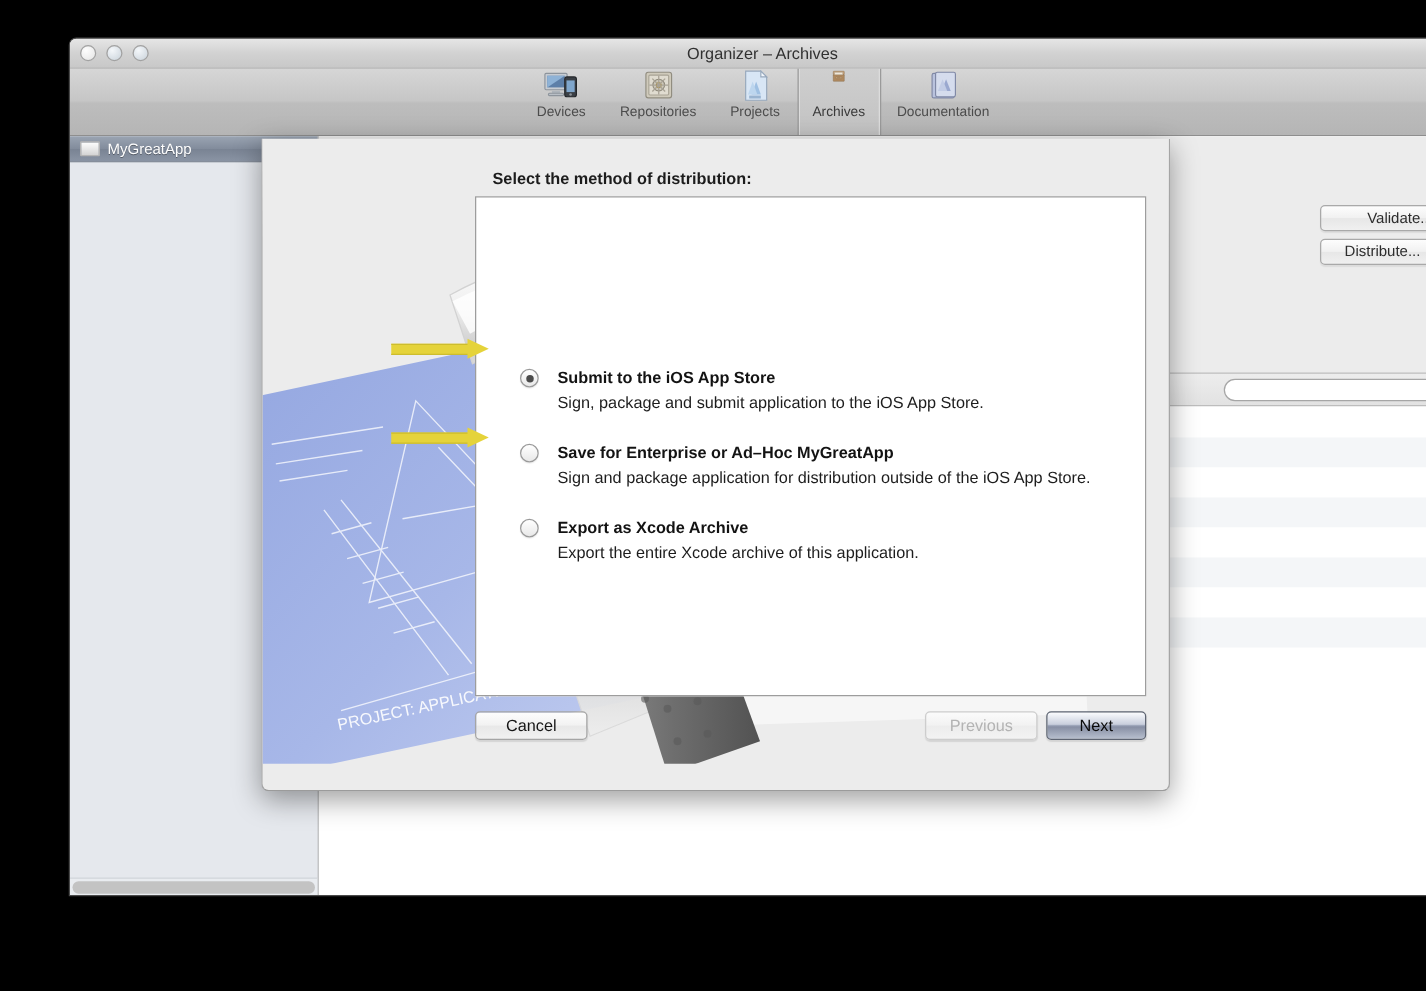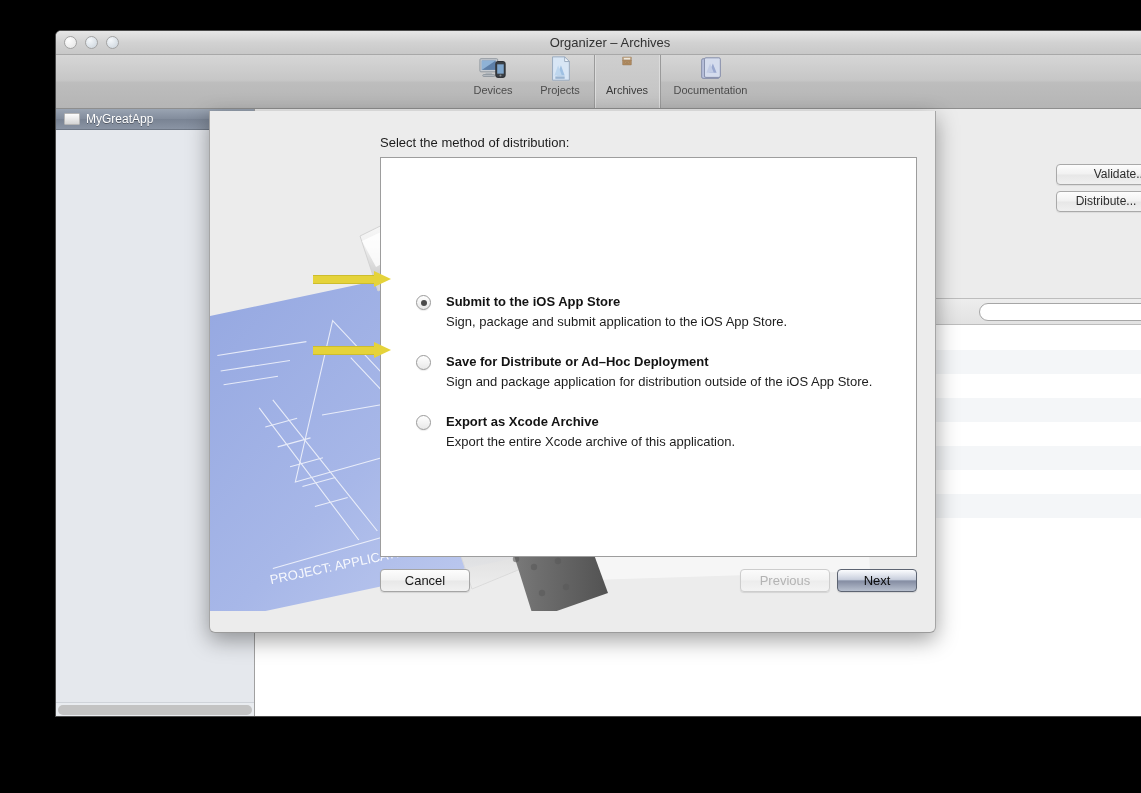--- a/index.html
+++ b/index.html
@@ -158,22 +158,22 @@
     width: 727px; height: 522px;
     background: #ececec;
     border-left: 1px solid #a5a5a5;
     border-right: 1px solid #a5a5a5;
     border-bottom: 1px solid #9b9b9b;
     border-radius: 0 0 6px 6px;
     box-shadow: 0 7px 22px rgba(0,0,0,0.38);
     overflow: hidden;
   }
   #sheet-title {
-    position: absolute; left: 170px; top: 24px;
-    font-size: 13px; font-weight: normal; color: #1c1c1c;
+    position: absolute; left: 184px; top: 24px;
+    font-size: 13px; font-weight: bold; color: #1c1c1c;
   }
   #sheet-box {
     position: absolute; left: 170px; top: 46px;
     width: 537px; height: 400px;
     background: #ffffff;
     border: 1px solid #9d9d9d;
     overflow: hidden;
   }
 
   
@@ -280,20 +280,30 @@
           <path d="M4 6 L19 6 L4 16 Z" fill="#8eb2d6"></path>
           <rect x="8" y="19" width="7" height="2" fill="#aeb4bb"></rect>
           <rect x="5" y="21" width="13" height="2" rx="1" fill="#b9bfc6" stroke="#8d949c"></rect>
           <rect x="19" y="7" width="10" height="17" rx="2" fill="#3a3f45" stroke="#23262a"></rect>
           <rect x="20.5" y="10" width="7" height="10" fill="#7fa6cc"></rect>
           <circle cx="24" cy="22" r="1.1" fill="#8a9096"></circle>
         </svg>
         <span class="tb-lbl" data-name="toolbar-item-label">Devices</span>
       </div>
 
+      <div class="tb-item" data-name="toolbar-item-repositories">
+        <svg class="tb-ico" data-name="repositories-icon" viewBox="0 0 32 30">
+          <rect x="5" y="3" width="22" height="22" rx="2" fill="#cfcabb" stroke="#918d80"></rect>
+          <rect x="7.5" y="5.5" width="17" height="17" rx="1" fill="#e0dcd0" stroke="#a9a496"></rect>
+          <circle cx="16" cy="14" r="5" fill="#cdc8b8" stroke="#908b7d"></circle>
+          <circle cx="16" cy="14" r="2" fill="#e8c44a" stroke="#a8862a"></circle>
+          <path d="M16 6 L16 22 M8 14 L24 14 M10.5 8.5 L21.5 19.5 M21.5 8.5 L10.5 19.5" stroke="#a8a295" stroke-width="1.1"></path>
+        </svg>
+        <span class="tb-lbl" data-name="toolbar-item-label">Repositories</span>
+      </div>
 
       <div class="tb-item" data-name="toolbar-item-projects">
         <svg class="tb-ico" data-name="projects-icon" viewBox="0 0 32 30">
           <path d="M8 2 L21 2 L26 7 L26 27 L8 27 Z" fill="#d8e6f5" stroke="#97a8bc"></path>
           <path d="M21 2 L26 7 L21 7 Z" fill="#f2f7fc" stroke="#97a8bc"></path>
           <path d="M17 11 L21 22 L13 22 Z" fill="#9fc0e2"></path>
           <path d="M14 11 L10 22 L18 22 Z" fill="#bdd6ee"></path>
           <rect x="11" y="23" width="10" height="2.5" fill="#9ab4d0"></rect>
         </svg>
         <span class="tb-lbl" data-name="toolbar-item-label">Projects</span>
@@ -445,21 +455,21 @@
     <div id="options" data-name="distribution-options-group">
 
       <div class="opt" data-name="option-submit-app-store">
         <div class="radio on" data-name="radio-submit-app-store"></div>
         <div class="opt-title" data-name="option-title">Submit to the iOS App Store</div>
         <div class="opt-desc" data-name="option-description">Sign, package and submit application to the iOS App Store.</div>
       </div>
 
       <div class="opt" data-name="option-save-enterprise">
         <div class="radio" data-name="radio-save-enterprise"></div>
-        <div class="opt-title" data-name="option-title">Save for Distribute or Ad–Hoc Deployment</div>
+        <div class="opt-title" data-name="option-title">Save for Enterprise or Ad–Hoc MyGreatApp</div>
         <div class="opt-desc" data-name="option-description">Sign and package application for distribution outside of the iOS App Store.</div>
       </div>
 
       <div class="opt" data-name="option-export-xcode-archive">
         <div class="radio" data-name="radio-export-xcode-archive"></div>
         <div class="opt-title" data-name="option-title">Export as Xcode Archive</div>
         <div class="opt-desc" data-name="option-description">Export the entire Xcode archive of this application.</div>
       </div>
 
     </div>

